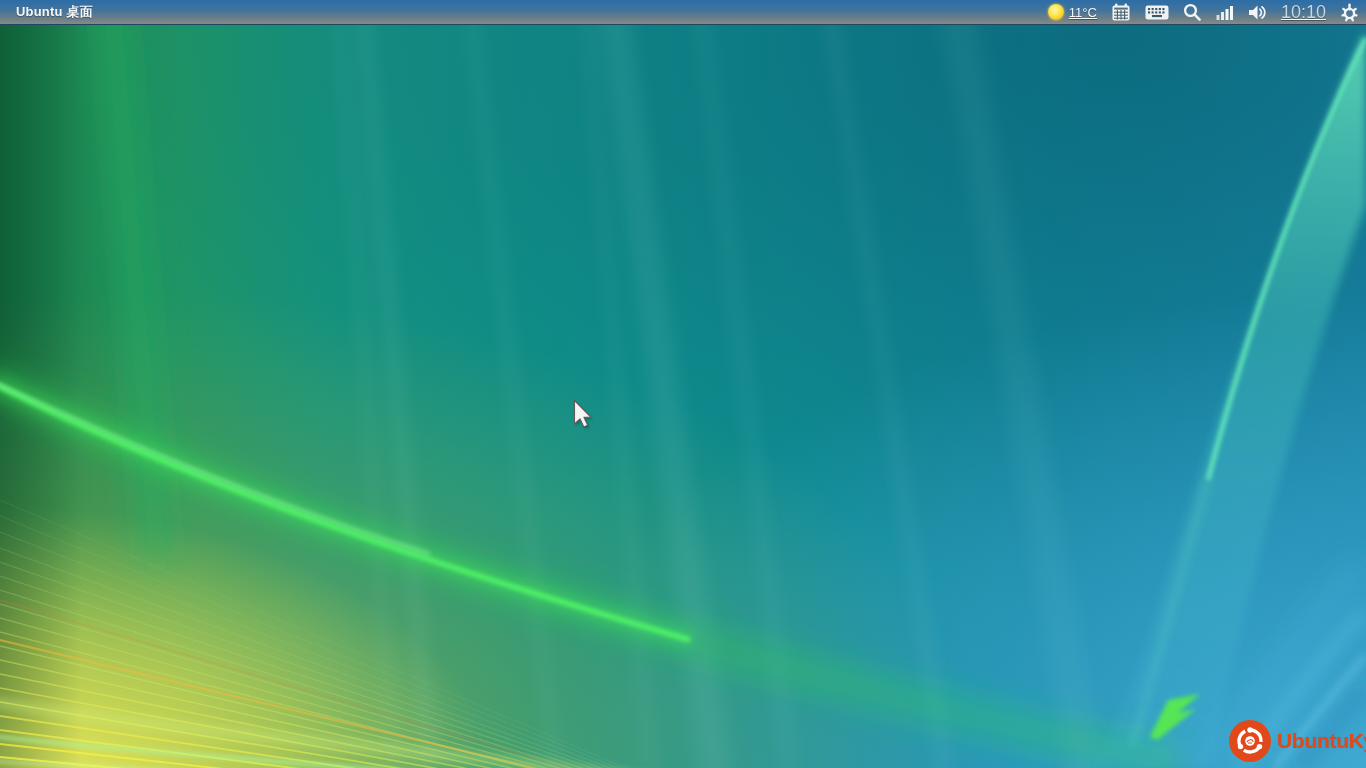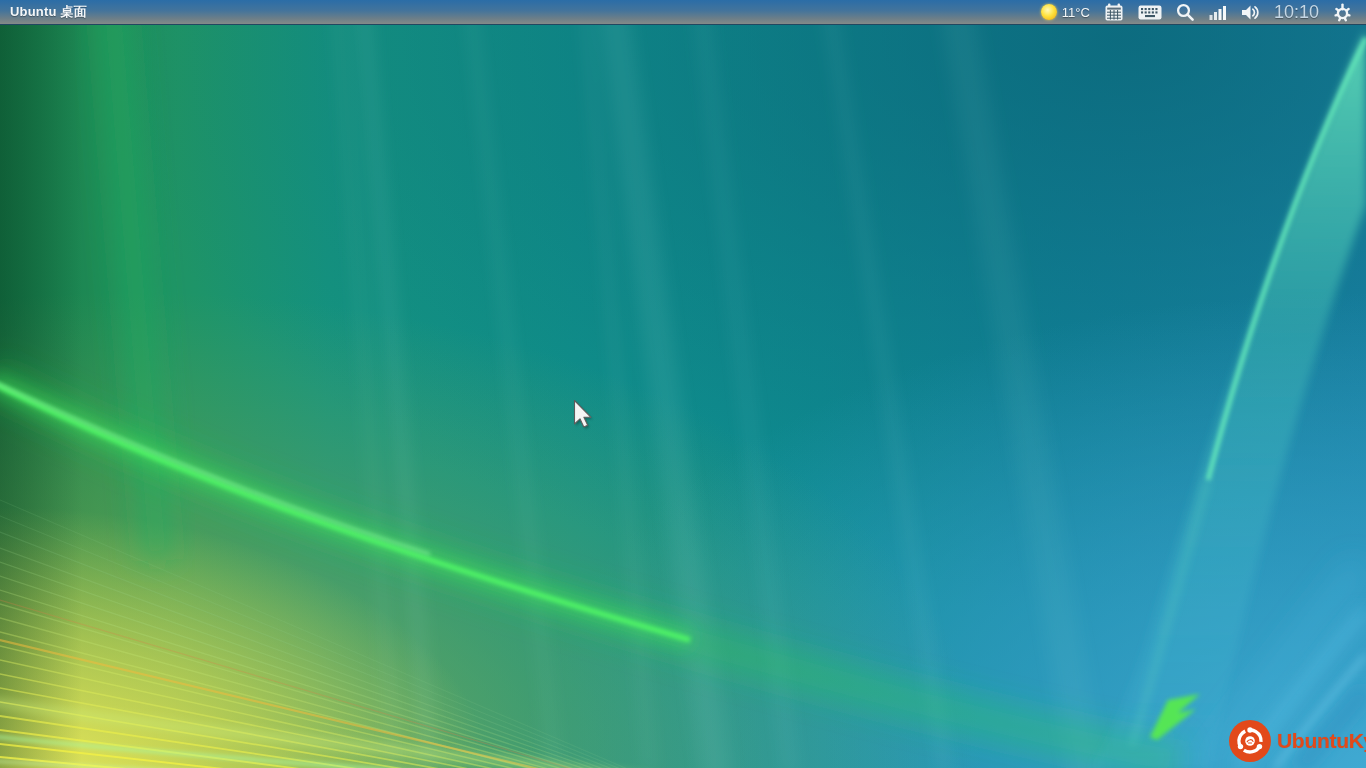--- a/index.html
+++ b/index.html
@@ -14,22 +14,22 @@
   
   .panel{
     position:absolute;left:0;top:0;width:1366px;height:24px;
     background:linear-gradient(180deg,#2b6da7 0%,#44749b 45%,#6d7f88 78%,#848a89 100%);
     border-bottom:1px solid rgba(25,40,38,.55);
     display:flex;align-items:center;justify-content:space-between;
     color:#f4f7f9;font-size:13px;
     text-shadow:0 1px 1px rgba(0,0,0,.35);
     z-index:30;
   }
-  .menu-title{padding:0 10px;font-weight:bold;letter-spacing:.2px;cursor:default;height:24px;display:flex;align-items:center;}
-  .tray{display:flex;align-items:center;height:24px;padding-right:7px;}
+  .menu-title{padding:0 16px;font-weight:bold;letter-spacing:.2px;cursor:default;height:24px;display:flex;align-items:center;}
+  .tray{display:flex;align-items:center;height:24px;text-decoration:underline;}
   .tray-item{display:flex;align-items:center;height:24px;padding:0 7px;cursor:default;}
   .tray-item svg{display:block;}
   .sun{
     width:16px;height:16px;border-radius:50%;display:inline-block;
     background:radial-gradient(circle at 42% 38%, #fff9b8 0%, #ffe23e 45%, #f6be1e 78%, #e9a512 100%);
     box-shadow:0 0 3px rgba(255,220,80,.8);
     margin-right:5px;
   }
   .temp{color:#f2f6f8;}
   .clock-text{color:#c4d7e6;font-size:18px;}

